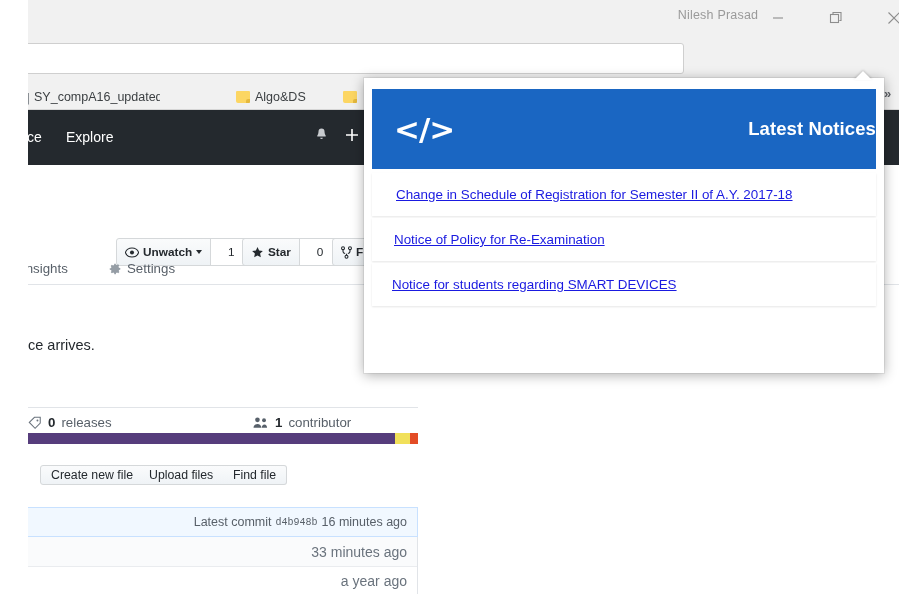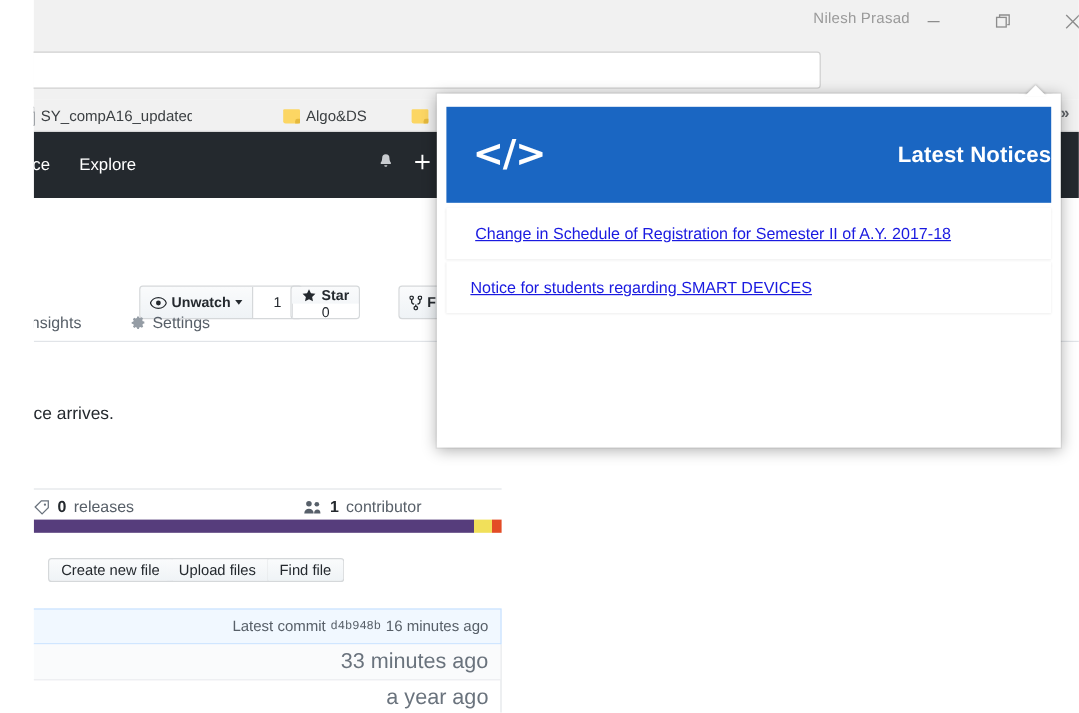--- a/index.html
+++ b/index.html
@@ -201,21 +201,21 @@
     box-sizing: border-box;
   }
   .file-row {
     height: 29px; display: flex; align-items: center; justify-content: space-between;
     padding: 0 10px 0 14px;
     border-top: 1px solid #eaecef;
     font-size: 12.8px; color: #24292e;
     box-sizing: border-box;
   }
   .file-row:first-child { border-top: none; background: #fafbfc; }
-  .file-row .age { color: #6a737d; font-size: 18px; white-space: nowrap; }
+  .file-row .age { color: #6a737d; font-size: 14px; white-space: nowrap; }
   .file-row .fname { white-space: nowrap; overflow: hidden; }
 
   
   .sbar {
     position: absolute; left: 872px; top: 110px; width: 27px; height: 484px;
     background: #f1f1f1;
     border-left: 1px solid #e4e4e4;
     box-sizing: border-box;
   }
   .sbar-up {
@@ -418,21 +418,21 @@
           <svg width="14" height="11" viewBox="0 0 16 12">
             <path d="M8 .8C4.3.8 1.3 3.4.4 6c.9 2.6 3.9 5.2 7.6 5.2S14.7 8.6 15.6 6C14.7 3.4 11.7.8 8 .8z" fill="none" stroke="#24292e" stroke-width="1.2"></path>
             <circle cx="8" cy="6" r="2.3" fill="#24292e"></circle>
           </svg>
           <span>Unwatch</span>
           <span class="caret"></span>
         </div>
         <div class="cnt">1</div>
       </div>
 
-      <div class="btngroup" style="left:214px; top:73px;flex-direction:column;">
+      <div class="btngroup" style="left:214px; top:73px;">
         <div class="seg">
           <svg width="13" height="13" viewBox="0 0 16 16">
             <path d="M8 1.2l2 4.2 4.6.6-3.4 3.2.9 4.5L8 11.6l-4.1 2.1.9-4.5L1.4 6l4.6-.6z" fill="#24292e"></path>
           </svg>
           <span>Star</span>
         </div>
         <div class="cnt">0</div>
       </div>
 
       <div class="btngroup" style="left:304px; top:73px; width:90px;">
@@ -527,19 +527,22 @@
 
     <div class="popup-header">
       <span class="popup-logo">&lt;/&gt;</span>
       <span class="popup-title">Latest Notices</span>
     </div>
 
     <div class="notice-list">
       <div class="notice-row r2">
         <a class="notice-link" href="#">Change in Schedule of Registration for Semester II of A.Y. 2017-18</a>
       </div>
+      <div class="notice-row r3">
+        <a class="notice-link" href="#">Notice of Policy for Re-Examination</a>
+      </div>
       <div class="notice-row r4">
         <a class="notice-link" href="#">Notice for students regarding SMART DEVICES</a>
       </div>
     </div>
   </div>
 
 </div>
 
 </body></html>

